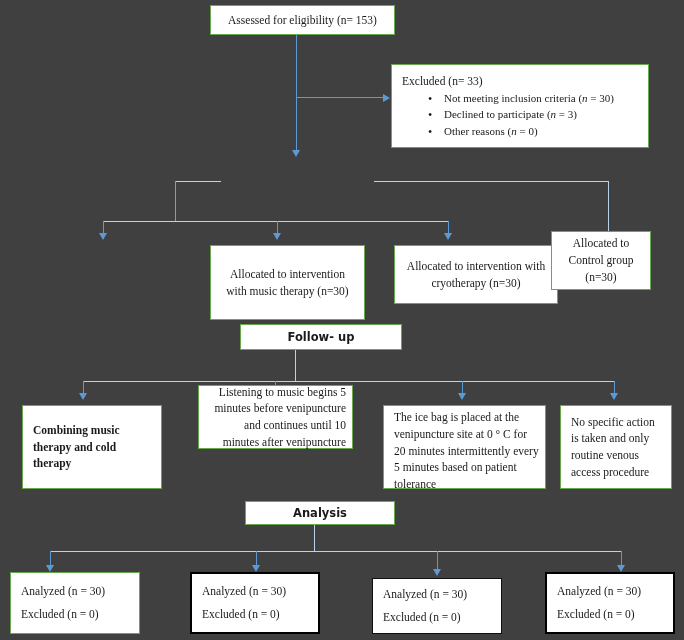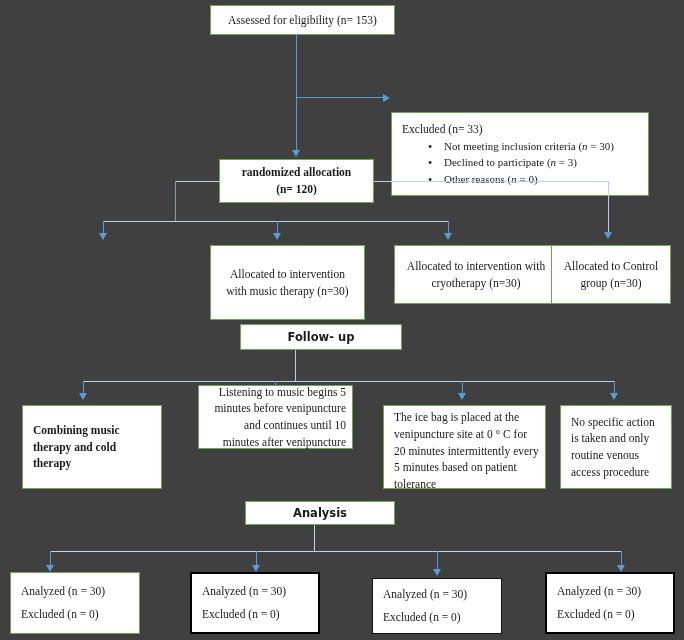--- a/index.html
+++ b/index.html
@@ -86,33 +86,29 @@
   <div class="box center" style="left:210px; top:5px; width:185px; height:30px;">
     <span class="pad">Assessed for eligibility (n= 153)</span>
   </div>
 
   <div class="ln v" style="left:296px; top:35px; height:118px;"></div>
   <div class="arrow" style="left:292px; top:150px;"></div>
 
   <div class="ln h" style="left:296px; top:97px; width:88px;"></div>
   <div class="arrow right" style="left:383px; top:93.5px;"></div>
 
-  <div class="box leftish" style="left:391px; top:64px; width:258px; height:84px;margin-top:48px;">
+  <div class="box leftish" style="left:391px; top:64px; width:258px; height:84px;">
     <div class="excl-title">Excluded (n= 33)</div>
     <ul class="bullets">
       <li><span>Not meeting inclusion criteria (</span><span class="italic">n</span><span> = 30)</span></li>
       <li><span>Declined to participate (</span><span class="italic">n</span><span> = 3)</span></li>
       <li><span>Other reasons (</span><span class="italic">n</span><span> = 0)</span></li>
     </ul>
   </div>
 
-  <div class="box center" style="left:219px; top:159px; width:155px; height:44px;">
-    <div class="pad bold-serif">randomized allocation</div>
-    <div class="pad bold-serif">(n= 120)</div>
-  </div>
 
   <div class="ln h pale" style="left:175px; top:181px; width:46px;"></div>
   <div class="ln gray" style="left:175px; top:181px; height:41px; background:#8a9aa8;"></div>
   <div class="ln h pale" style="left:103px; top:221px; width:345px;"></div>
   <div class="ln h pale" style="left:374px; top:181px; width:235px;"></div>
   <div class="ln v pale" style="left:608px; top:181px; height:52px;"></div>
 
   <div class="ln v" style="left:103px; top:221px; height:14px;"></div>
   <div class="arrow" style="left:99px; top:233px;"></div>
   <div class="ln v" style="left:277px; top:221px; height:14px;"></div>
@@ -120,21 +116,21 @@
   <div class="ln v" style="left:448px; top:221px; height:14px;"></div>
   <div class="arrow" style="left:444px; top:233px;"></div>
   <div class="arrow" style="left:604px; top:232px;"></div>
 
   <div class="box center" style="left:210px; top:245px; width:155px; height:75px;">
     <span class="pad">Allocated to intervention with music therapy (n=30)</span>
   </div>
   <div class="box center" style="left:394px; top:245px; width:164px; height:59px;">
     <span class="pad">Allocated to intervention with cryotherapy (n=30)</span>
   </div>
-  <div class="box center" style="left:551px; top:245px; width:120px; height:59px;">
+  <div class="box center" style="left:551px; top:231px; width:100px; height:59px;">
     <span class="pad">Allocated to Control group (n=30)</span>
   </div>
 
   <div class="box center" style="left:240px; top:324px; width:162px; height:26px;">
     <span class="pad bold-sans">Follow- up</span>
   </div>
 
   <div class="ln v pale" style="left:295px; top:350px; height:31px;"></div>
   <div class="ln h pale" style="left:83px; top:381px; width:531px;"></div>
 

